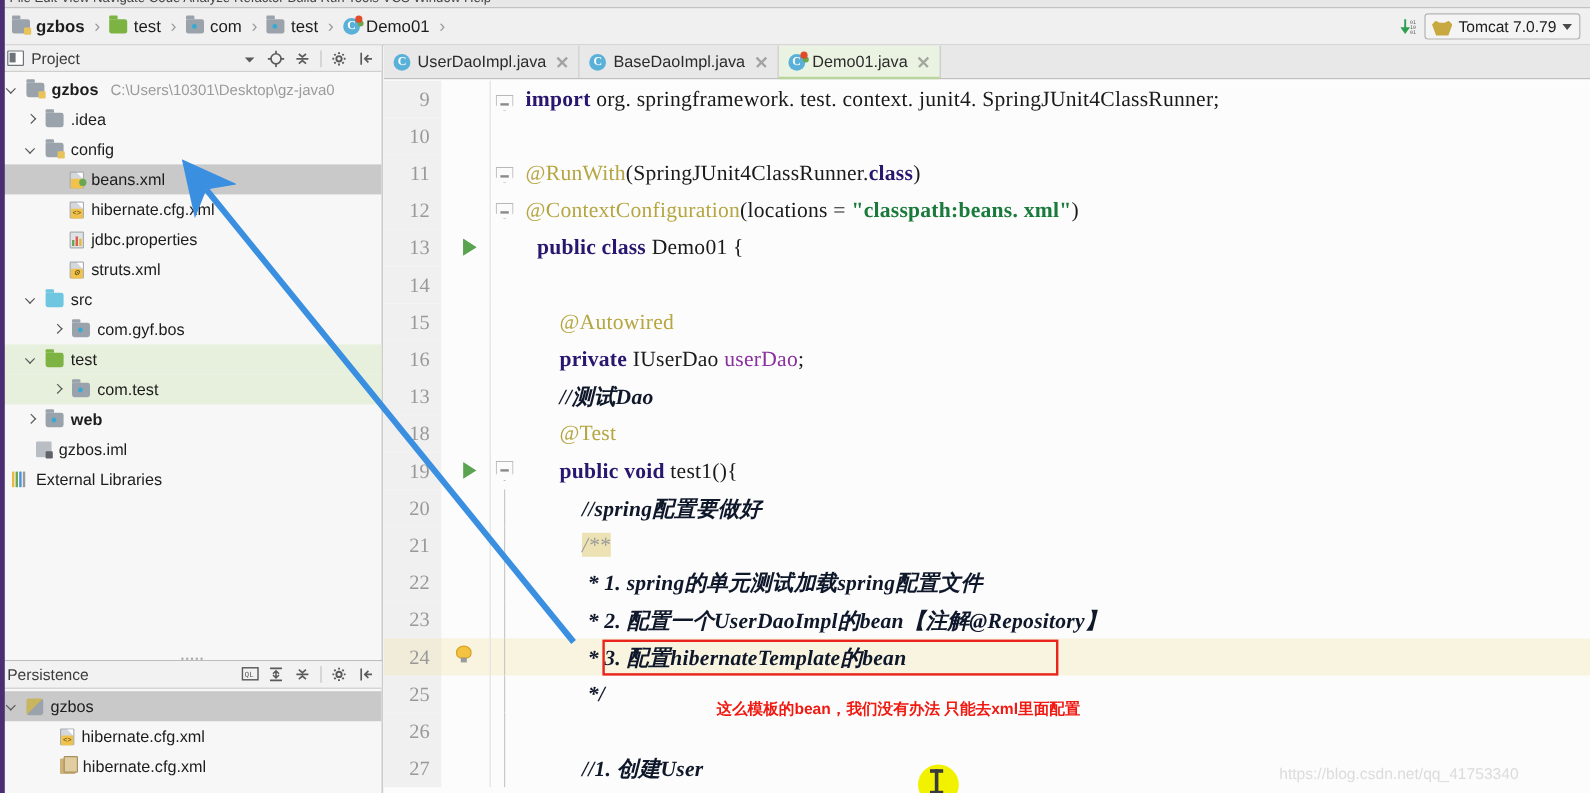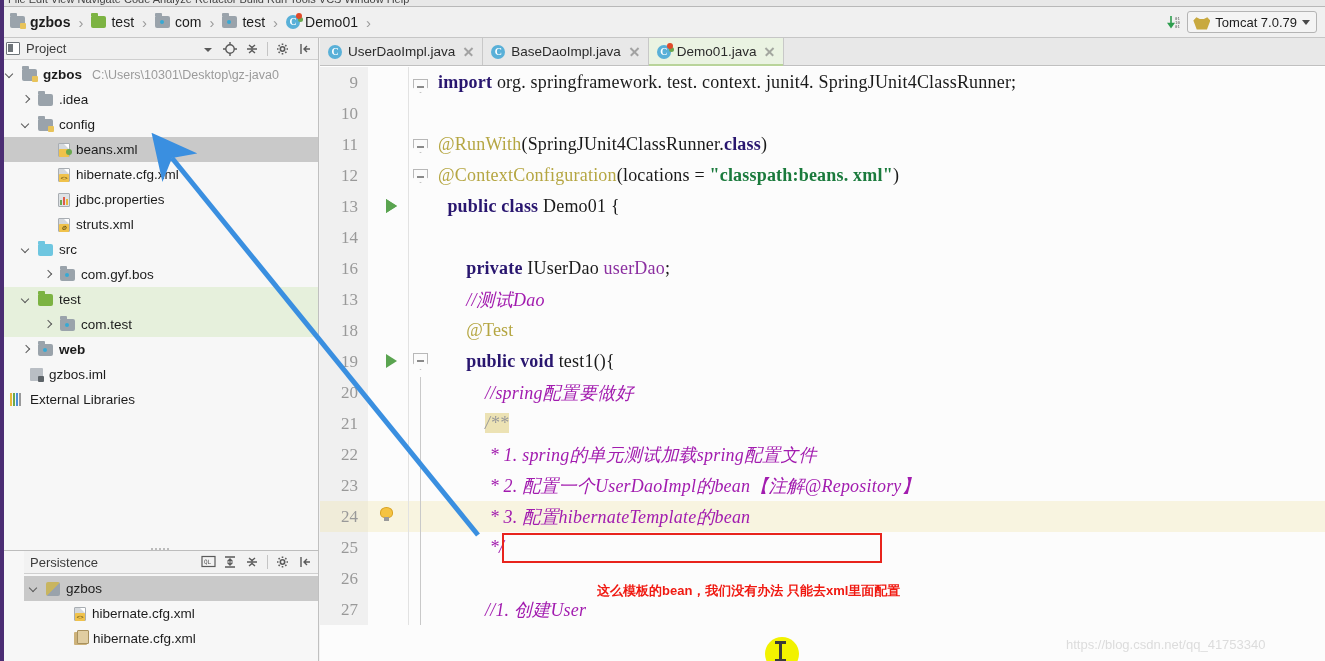--- a/index.html
+++ b/index.html
@@ -187,21 +187,21 @@
     width: 5px; height: 5px; border-right: 1.6px solid #5a5a5a;
     border-bottom: 1.6px solid #5a5a5a; transform: rotate(45deg);
   }
   .node-label { font-size: 13.5px; }
   .node-label.bold { font-weight: bold; }
   .node-path { color: #9b9b9b; font-size: 12.5px; margin-left: 4px; }
 
   
   .persist-panel {
     position: absolute; left: 0; top: 550px; width: 319px; height: 111px;
-    background: #f7f7f7; border-top: 1px solid #bdbdbd; border-right: 1px solid #c0c0c0; padding-left: 24px;
+    background: #f7f7f7; border-top: 1px solid #bdbdbd; border-right: 1px solid #c0c0c0;
   }
   .splitter-grip {
     position: absolute; left: 0; top: -4px; width: 319px; height: 4px;
     display: flex; justify-content: center; align-items: center; gap: 2px;
   }
   .splitter-grip i { width: 2px; height: 2px; background: #a9a9a9; border-radius: 50%; }
   .persist-header {
     height: 23px; display: flex; align-items: center; padding-left: 6px;
     border-bottom: 1px solid #cfcfcf; background: #f2f2f2;
   }
@@ -261,21 +261,21 @@
   .code-row.hl .fold-col { background: #f8f4e0; }
   .code-text {
     flex: 1 1 auto; font-family: "Liberation Serif", serif; font-size: 18px;
     white-space: pre; padding-left: 6px; letter-spacing: 0.2px;
   }
   .kw { color: #29166f; font-weight: bold; }
   .ann { color: #b5a642; }
   .str { color: #1a7a3c; font-weight: bold; }
   .plain { color: #1a1a1a; }
   .fieldname { color: #8b2fa0; }
-  .cmt { color: #a21caf; font-style: italic; }
+  .cmt { color: #0f172a; font-style: italic; font-weight: bold; }
   .cmt-hl { color: #9a9a9a; font-style: italic; background: #ece2b4; }
 
   .run-arrow {
     position: absolute; left: 10px; top: 8px; width: 0; height: 0;
     border-top: 7px solid transparent; border-bottom: 7px solid transparent;
     border-left: 11px solid #5aa450;
   }
   .run-arrow.dbl::after {
     content: ""; position: absolute; left: -11px; top: -7px; width: 0; height: 0;
     border-top: 7px solid transparent; border-bottom: 7px solid transparent;
@@ -663,20 +663,26 @@
         <div class="code-text"><span class="plain">  </span><span class="kw">public class </span><span class="plain">Demo01 {</span></div>
       </div>
 
       <div class="code-row">
         <div class="gutter-num">14</div>
         <div class="gutter-marks"></div>
         <div class="fold-col"></div>
         <div class="code-text"></div>
       </div>
 
+      <div class="code-row">
+        <div class="gutter-num">15</div>
+        <div class="gutter-marks"></div>
+        <div class="fold-col"></div>
+        <div class="code-text"><span class="ann">      @Autowired</span></div>
+      </div>
 
       <div class="code-row">
         <div class="gutter-num">16</div>
         <div class="gutter-marks"></div>
         <div class="fold-col"></div>
         <div class="code-text"><span class="plain">      </span><span class="kw">private </span><span class="plain">IUserDao </span><span class="fieldname">userDao</span><span class="plain">;</span></div>
       </div>
 
       <div class="code-row">
         <div class="gutter-num">13</div>

